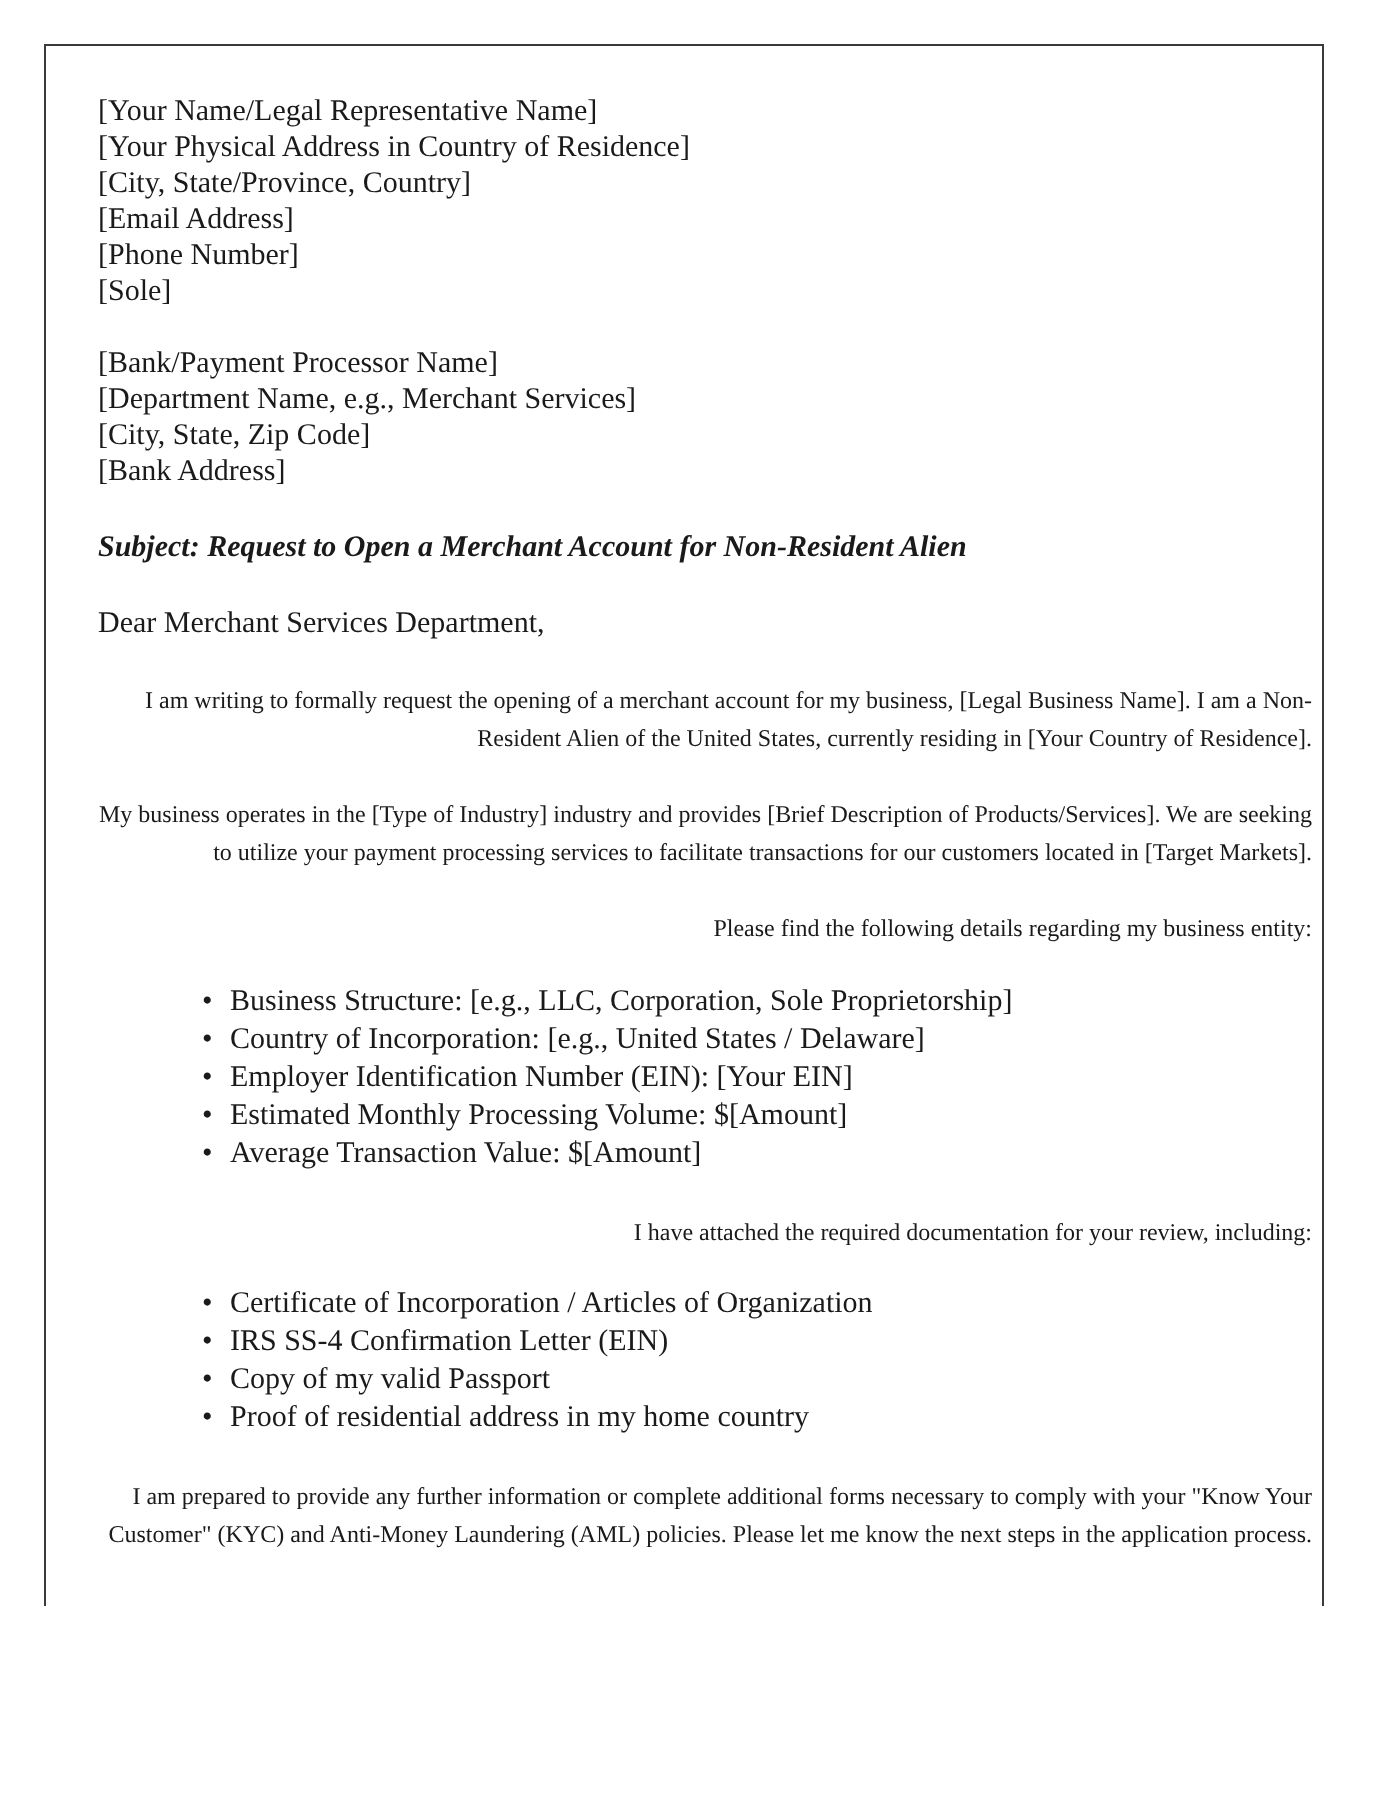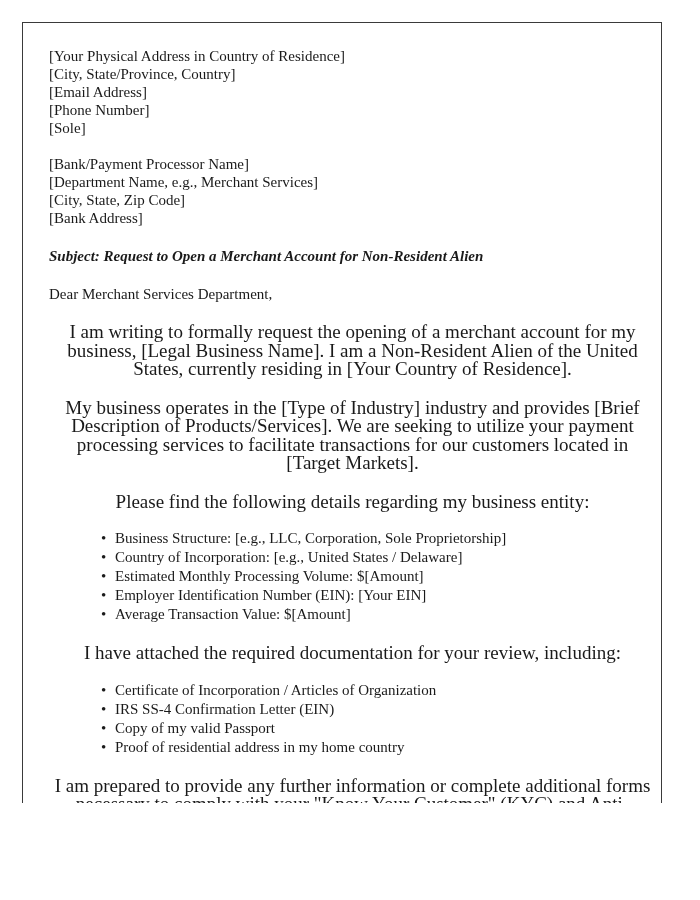--- a/index.html
+++ b/index.html
@@ -54,24 +54,24 @@
   }
 
   .salutation {
     font-size: 15px;
     line-height: 18px;
     margin: 0;
     font-family: Liberation Serif, serif;
   }
 
   p.para {
-    font-size: 19px;
+    font-size: 12px;
     line-height: 18.5px;
     margin: 0;
-    text-align: center;
+    text-align: right;
     width: 607px;
   }
 
   ul.bullets {
     margin: 0;
     padding: 0 0 0 52px;
     list-style: none;
   }
 
   ul.bullets li {
@@ -94,20 +94,21 @@
     font-weight: normal;
   }
 </style>
 </head>
 <body>
 
 <div class="page">
   <div class="page-inner">
 
     <div class="block">
+      <div class="line">[Your Name/Legal Representative Name]</div>
       <div class="line">[Your Physical Address in Country of Residence]</div>
       <div class="line">[City, State/Province, Country]</div>
       <div class="line">[Email Address]</div>
       <div class="line">[Phone Number]</div>
       <div class="line">[Sole]</div>
     </div>
 
     <div class="spacer-sm"></div>
 
     <div class="block">
@@ -135,22 +136,22 @@
 
     <div class="spacer-md"></div>
 
     <p class="para">Please find the following details regarding my business entity:</p>
 
     <div class="spacer-sm"></div>
 
     <ul class="bullets">
       <li><span class="lbl">Business Structure:</span> <span>[e.g., LLC, Corporation, Sole Proprietorship]</span></li>
       <li><span class="lbl">Country of Incorporation:</span> <span>[e.g., United States / Delaware]</span></li>
+      <li><span class="lbl">Employer Identification Number (EIN):</span> <span>[Your EIN]</span></li>
       <li><span class="lbl">Estimated Monthly Processing Volume:</span> <span>$[Amount]</span></li>
-      <li><span class="lbl">Employer Identification Number (EIN):</span> <span>[Your EIN]</span></li>
       <li><span class="lbl">Average Transaction Value:</span> <span>$[Amount]</span></li>
     </ul>
 
     <div class="spacer-md"></div>
 
     <p class="para">I have attached the required documentation for your review, including:</p>
 
     <div class="spacer-sm"></div>
 
     <ul class="bullets">

